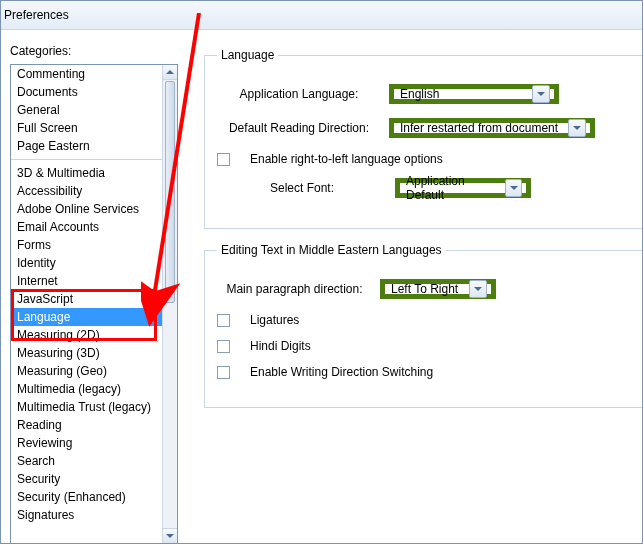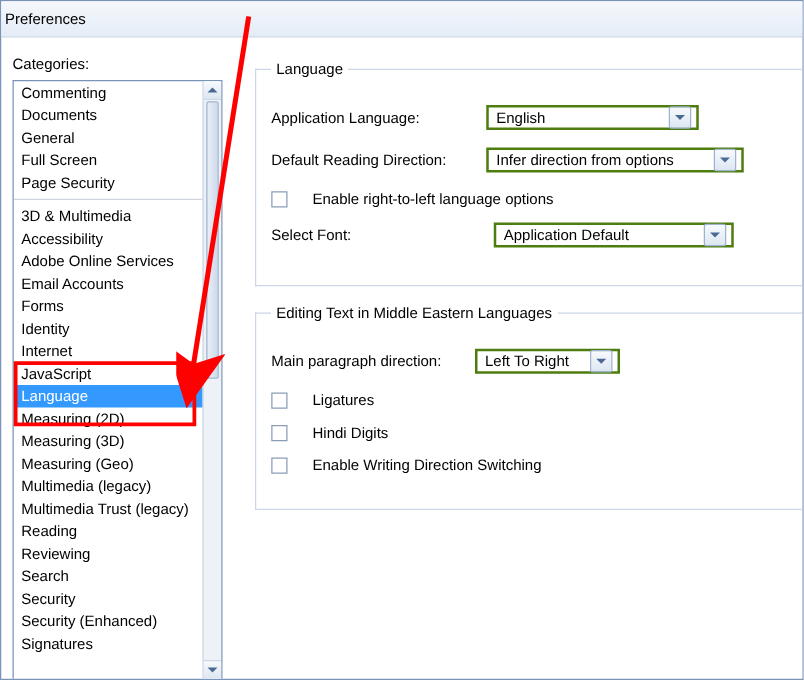--- a/index.html
+++ b/index.html
@@ -17,23 +17,23 @@
   .sb-btn{height:14px;background:linear-gradient(#f7fafd,#dde6f1);border-bottom:1px solid #cbd6e6;display:flex;align-items:center;justify-content:center;}
   .sb-btn.bottom{position:absolute;bottom:0;left:0;right:0;border-top:1px solid #cbd6e6;border-bottom:none;}
   .sb-thumb{position:absolute;left:2px;right:2px;top:16px;height:220px;background:linear-gradient(to right,#e8eff8,#cdd9ea);border:1px solid #9fb3cf;border-radius:2px;}
   .tri{width:0;height:0;border-left:4px solid transparent;border-right:4px solid transparent;}
   .tri.up{border-bottom:4px solid #4a6a93;}
   .tri.down{border-top:4px solid #4a6a93;}
   .main{flex:1;padding:18px 0 0 18px;box-sizing:border-box;overflow:hidden;}
   fieldset{border:1px solid #cbd6e6;border-right:none;border-top:1px solid #cbd6e6;padding:16px 0 16px 12px;margin:0 0 14px 0;}
   legend{padding:0 4px;}
   .row{display:flex;align-items:center;margin:6px 0 14px 0;gap:8px;}
-  .row label:first-child{min-width:164px;}
+  .row label:first-child{min-width:164px;text-align:center;}
   .row.short label:first-child{min-width:155px;}
-  .select{display:inline-flex;align-items:center;border:2px solid #4d7c0f;background:#fff;height:20px;padding:0 4px 0 6px;box-sizing:border-box;cursor:default;}
+  .select{display:inline-flex;align-items:center;border:5px solid #4d7c0f;background:#fff;height:20px;padding:0 4px 0 6px;box-sizing:border-box;cursor:default;}
   .select .arrow{width:16px;height:16px;margin-left:6px;border:1px solid #9fb3cf;background:linear-gradient(#f7fafd,#dde6f1);display:flex;align-items:center;justify-content:center;border-radius:2px;}
   .checkbox-row{display:flex;align-items:center;gap:20px;margin:6px 0 12px 0;}
   .chk{width:13px;height:13px;border:1px solid #8a9db8;background:#fff;box-sizing:border-box;}
   .note{margin-top:2px;}
   
   .anno-arrow{position:absolute;left:140px;top:12px;pointer-events:none;}
   .highlight-box{position:absolute;border:3px solid #ff0000;pointer-events:none;box-sizing:border-box;}
 </style>
 </head>
 <body>
@@ -44,21 +44,21 @@
   <div class="body">
 
     <div class="sidebar">
       <div class="sidebar-label">Categories:</div>
       <div class="listbox">
         <div class="listbox-inner" id="listbox-inner">
             <div class="item">Commenting</div>
             <div class="item">Documents</div>
             <div class="item">General</div>
             <div class="item">Full Screen</div>
-            <div class="item">Page Security</div>
+            <div class="item">Page Eastern</div>
             <div class="group-sep"></div>
             <div class="item">3D &amp; Multimedia</div>
             <div class="item">Accessibility</div>
             <div class="item">Adobe Online Services</div>
             <div class="item">Email Accounts</div>
             <div class="item">Forms</div>
             <div class="item">Identity</div>
             <div class="item">Internet</div>
             <div class="item">JavaScript</div>
             <div class="item selected">Language</div>
@@ -97,36 +97,36 @@
             <span style="flex:1"></span>
             <span class="arrow">
                 <span class="tri down"></span>
               </span>
           </div>
         </div>
 
         <div class="row">
           <label>Default Reading Direction:</label>
           <div class="select" style="width:206px">
-            <span>Infer direction from options</span>
+            <span>Infer restarted from document</span>
             <span style="flex:1"></span>
             <span class="arrow">
                 <span class="tri down"></span>
               </span>
           </div>
         </div>
 
         <div class="checkbox-row">
           <span class="chk"></span>
           <span>Enable right-to-left language options</span>
         </div>
 
         <div class="row" style="margin-top:10px;">
           <label style="min-width:170px">Select Font:</label>
-          <div class="select" style="width:192px">
+          <div class="select" style="width:136px">
             <span>Application Default</span>
             <span style="flex:1"></span>
             <span class="arrow">
                 <span class="tri down"></span>
               </span>
           </div>
         </div>
 
       </fieldset>
 

